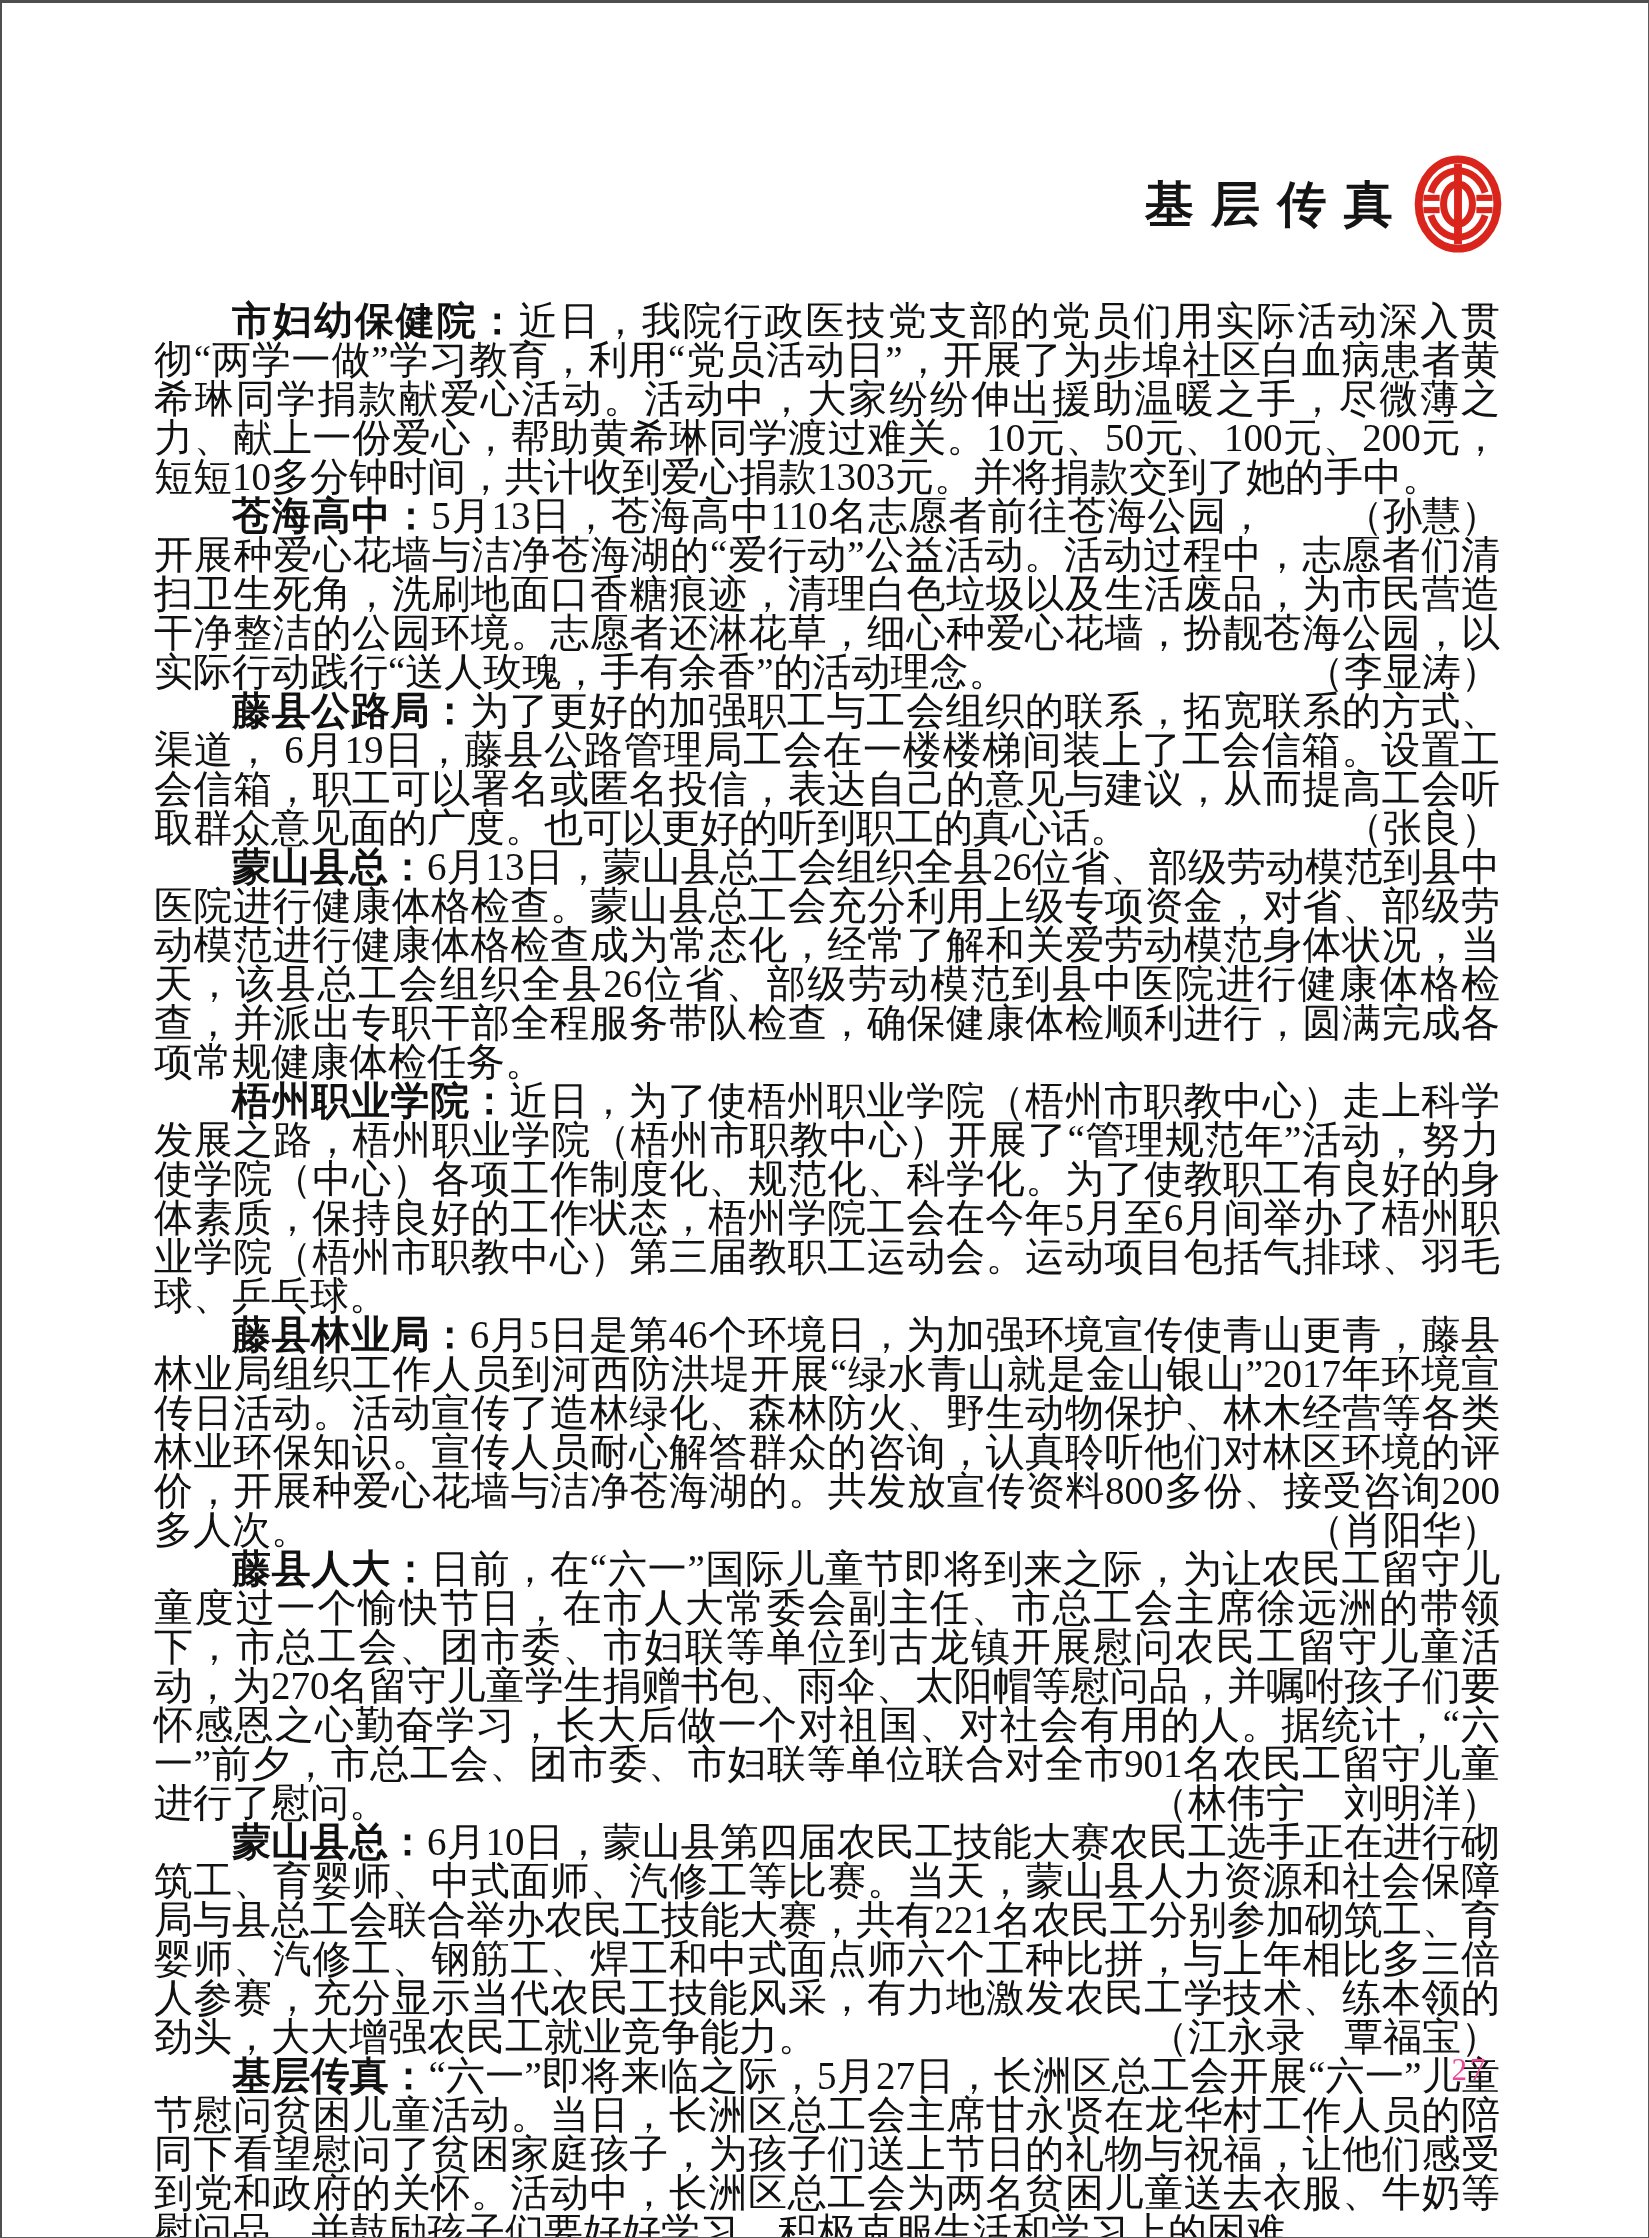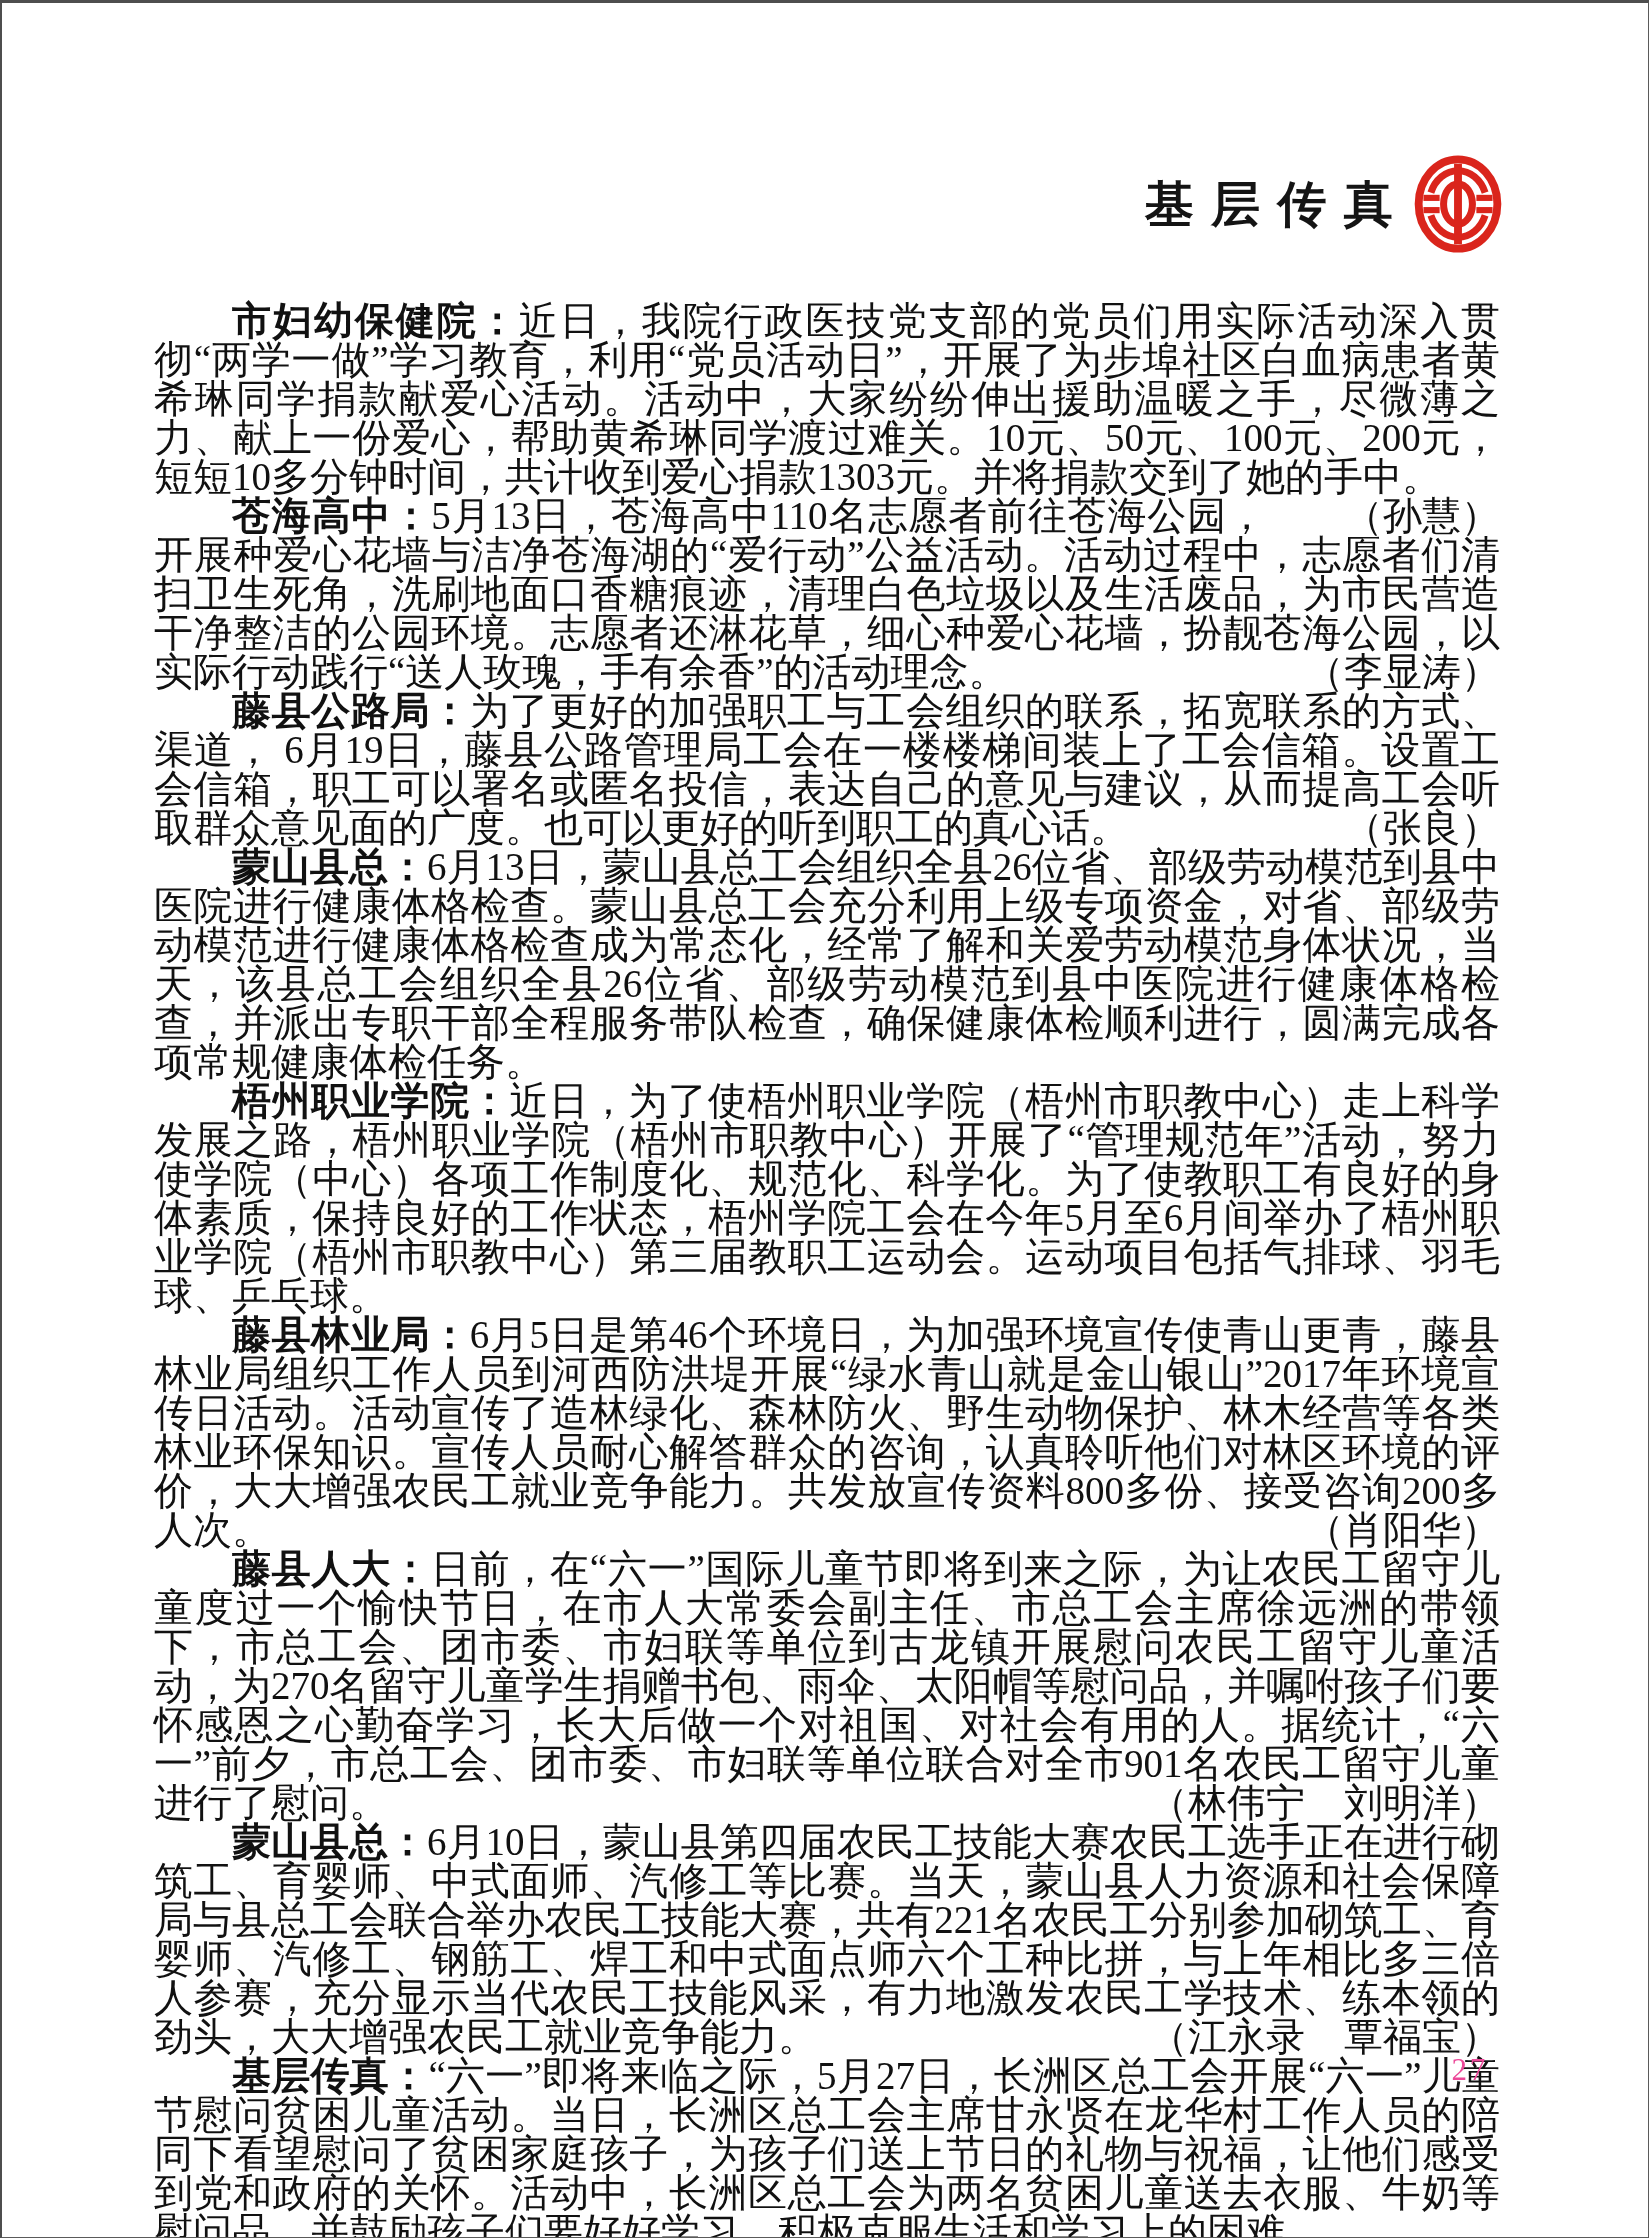--- a/index.html
+++ b/index.html
@@ -90,21 +90,21 @@
       </svg>
     </span>
   </div>
 
   <div class="content">
     <p class="article"><span class="head">市妇幼保健院：</span><span>近日，我院行政医技党支部的党员们用实际活动深入贯彻“两学一做”学习教育，利用“党员活动日”，开展了为步埠社区白血病患者黄希琳同学捐款献爱心活动。活动中，大家纷纷伸出援助温暖之手，尽微薄之力、献上一份爱心，帮助黄希琳同学渡过难关。10元、50元、100元、200元，短短10多分钟时间，共计收到爱心捐款1303元。并将捐款交到了她的手中。</span><span class="attr">（孙慧）</span></p>
     <p class="article"><span class="head">苍海高中：</span><span>5月13日，苍海高中110名志愿者前往苍海公园，开展种爱心花墙与洁净苍海湖的“爱行动”公益活动。活动过程中，志愿者们清扫卫生死角，洗刷地面口香糖痕迹，清理白色垃圾以及生活废品，为市民营造干净整洁的公园环境。志愿者还淋花草，细心种爱心花墙，扮靓苍海公园，以实际行动践行“送人玫瑰，手有余香”的活动理念。</span><span class="attr">（李显涛）</span></p>
     <p class="article"><span class="head">藤县公路局：</span><span>为了更好的加强职工与工会组织的联系，拓宽联系的方式、渠道， 6月19日，藤县公路管理局工会在一楼楼梯间装上了工会信箱。设置工会信箱，职工可以署名或匿名投信，表达自己的意见与建议，从而提高工会听取群众意见面的广度。也可以更好的听到职工的真心话。</span><span class="attr">（张良）</span></p>
     <p class="article"><span class="head">蒙山县总：</span><span>6月13日，蒙山县总工会组织全县26位省、部级劳动模范到县中医院进行健康体格检查。蒙山县总工会充分利用上级专项资金，对省、部级劳动模范进行健康体格检查成为常态化，经常了解和关爱劳动模范身体状况，当天，该县总工会组织全县26位省、部级劳动模范到县中医院进行健康体格检查，并派出专职干部全程服务带队检查，确保健康体检顺利进行，圆满完成各项常规健康体检任务。</span></p>
     <p class="article"><span class="head">梧州职业学院：</span><span>近日，为了使梧州职业学院（梧州市职教中心）走上科学发展之路，梧州职业学院（梧州市职教中心）开展了“管理规范年”活动，努力使学院（中心）各项工作制度化、规范化、科学化。为了使教职工有良好的身体素质，保持良好的工作状态，梧州学院工会在今年5月至6月间举办了梧州职业学院（梧州市职教中心）第三届教职工运动会。运动项目包括气排球、羽毛球、乒乓球。</span></p>
-    <p class="article"><span class="head">藤县林业局：</span><span>6月5日是第46个环境日，为加强环境宣传使青山更青，藤县林业局组织工作人员到河西防洪堤开展“绿水青山就是金山银山”2017年环境宣传日活动。活动宣传了造林绿化、森林防火、野生动物保护、林木经营等各类林业环保知识。宣传人员耐心解答群众的咨询，认真聆听他们对林区环境的评价，大大增强农民工就业竞争能力。共发放宣传资料800多份、接受咨询200多人次。</span><span class="attr">（肖阳华）</span></p>
+    <p class="article"><span class="head">藤县林业局：</span><span>6月5日是第46个环境日，为加强环境宣传使青山更青，藤县林业局组织工作人员到河西防洪堤开展“绿水青山就是金山银山”2017年环境宣传日活动。活动宣传了造林绿化、森林防火、野生动物保护、林木经营等各类林业环保知识。宣传人员耐心解答群众的咨询，认真聆听他们对林区环境的评价，开展种爱心花墙与洁净苍海湖的。共发放宣传资料800多份、接受咨询200多人次。</span><span class="attr">（肖阳华）</span></p>
     <p class="article"><span class="head">藤县人大：</span><span>日前，在“六一”国际儿童节即将到来之际，为让农民工留守儿童度过一个愉快节日，在市人大常委会副主任、市总工会主席徐远洲的带领下，市总工会、团市委、市妇联等单位到古龙镇开展慰问农民工留守儿童活动，为270名留守儿童学生捐赠书包、雨伞、太阳帽等慰问品，并嘱咐孩子们要怀感恩之心勤奋学习，长大后做一个对祖国、对社会有用的人。据统计，“六一”前夕，市总工会、团市委、市妇联等单位联合对全市901名农民工留守儿童进行了慰问。</span><span class="attr">（林伟宁　刘明洋）</span></p>
     <p class="article"><span class="head">蒙山县总：</span><span>6月10日，蒙山县第四届农民工技能大赛农民工选手正在进行砌筑工、育婴师、中式面师、汽修工等比赛。当天，蒙山县人力资源和社会保障局与县总工会联合举办农民工技能大赛，共有221名农民工分别参加砌筑工、育婴师、汽修工、钢筋工、焊工和中式面点师六个工种比拼，与上年相比多三倍人参赛，充分显示当代农民工技能风采，有力地激发农民工学技术、练本领的劲头，大大增强农民工就业竞争能力。</span><span class="attr">（江永录　覃福宝）</span></p>
     <p class="article"><span class="head">基层传真：</span><span>“六一”即将来临之际，5月27日，长洲区总工会开展“六一”儿童节慰问贫困儿童活动。当日，长洲区总工会主席甘永贤在龙华村工作人员的陪同下看望慰问了贫困家庭孩子，为孩子们送上节日的礼物与祝福，让他们感受到党和政府的关怀。活动中，长洲区总工会为两名贫困儿童送去衣服、牛奶等慰问品，并鼓励孩子们要好好学习，积极克服生活和学习上的困难。</span><span class="attr">（邓兆琦）</span></p>
   </div>
 
   <div class="page-number">27</div>
 
 </div>
 
 

